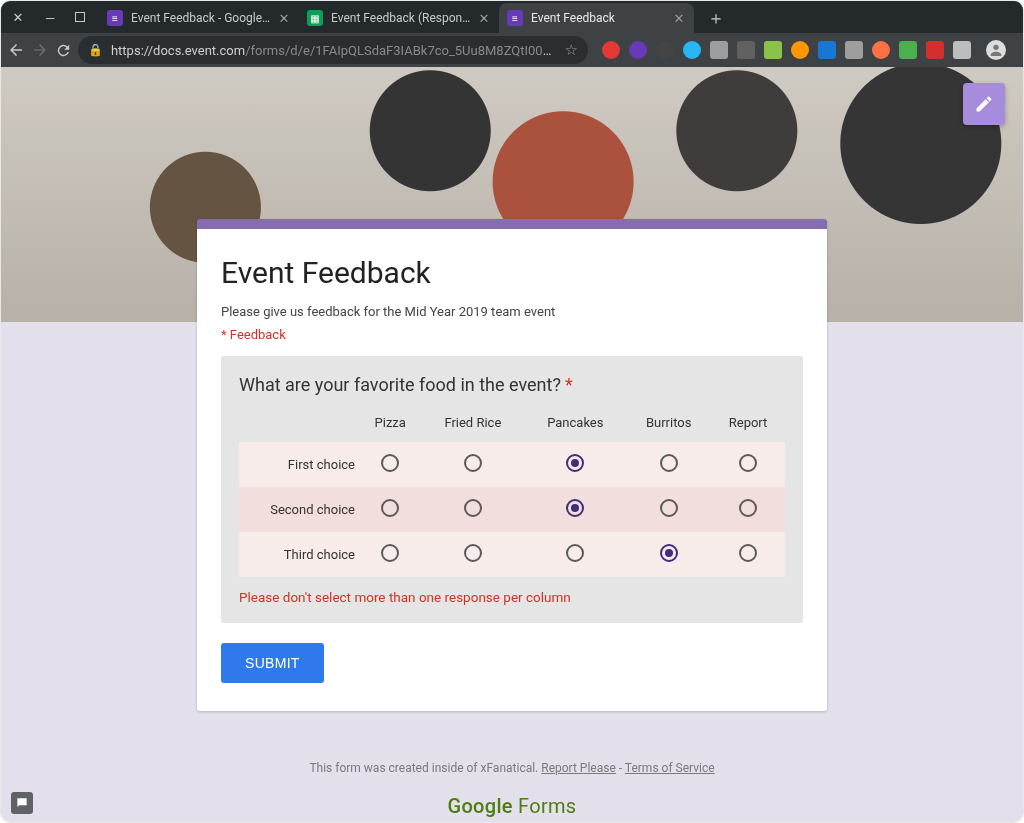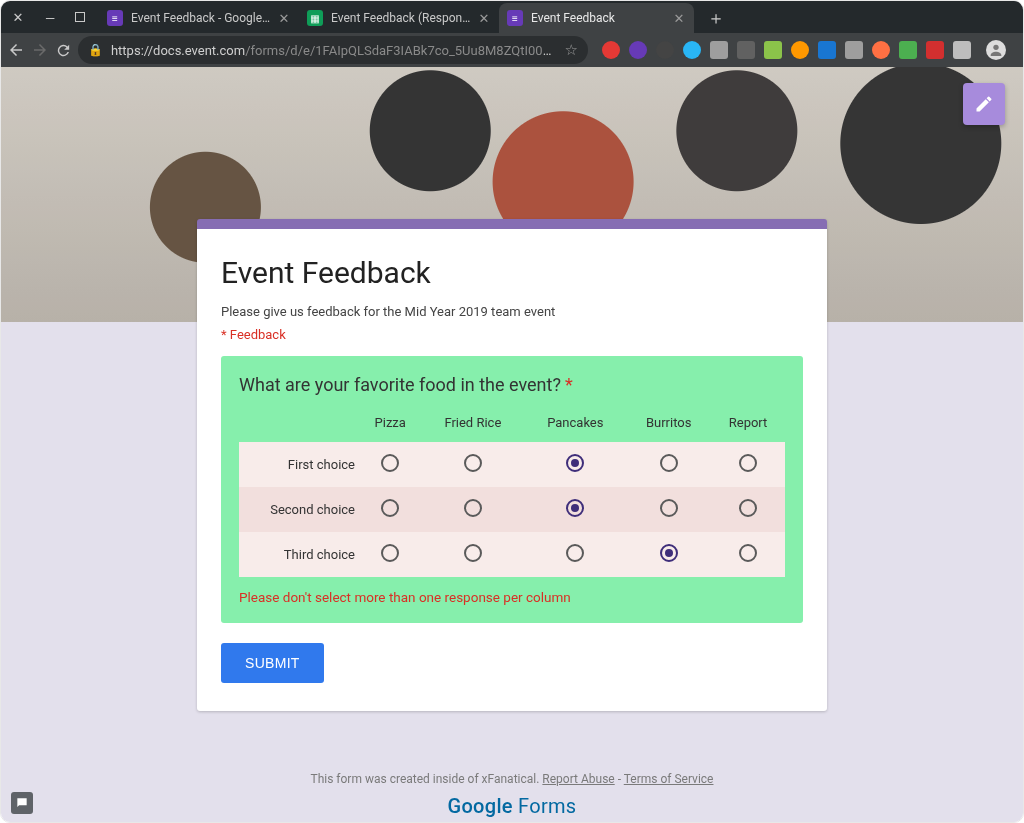--- a/index.html
+++ b/index.html
@@ -46,21 +46,21 @@
       filter:saturate(0.85) contrast(0.9);
   }
   .edit-fab { position:absolute; top:16px; right:18px; width:42px; height:42px; background:#a78bdc; border-radius:4px; display:flex; align-items:center; justify-content:center; color:#fff; box-shadow:0 2px 5px rgba(0,0,0,.25); }
   .edit-fab svg { width:20px; height:20px; fill:#fff; }
 
   .form-card { position:absolute; top:152px; left:50%; transform:translateX(-50%); width:630px; background:#fff; border-top:10px solid #866db3; border-radius:3px; box-shadow:0 1px 3px rgba(0,0,0,.2); padding:24px 24px 28px; }
   .form-title { font-size:30px; font-weight:400; color:#222; margin:2px 0 14px; }
   .form-desc  { font-size:13px; color:#444; margin-bottom:8px; }
   .required-note { font-size:13px; color:#d93025; margin-bottom:14px; }
 
-  .question-block { background:#86efac; border-radius:3px; padding:18px; margin-bottom:20px; }
+  .question-block { background:#e5e5e5; border-radius:3px; padding:18px; margin-bottom:20px; }
   .q-title { font-size:18px; color:#333; margin-bottom:12px; }
   .q-title .ast { color:#d93025; margin-left:4px; }
 
   table.grid { width:100%; border-collapse:collapse; font-size:13px; color:#333; }
   table.grid th { font-weight:400; padding:8px 4px 12px; color:#333; }
   table.grid th.rowhdr { text-align:right; width:120px; }
   table.grid tr.body-row td, table.grid tr.body-row th.rowhdr { background:#f8ecea; }
   table.grid tr.body-row.alt td, table.grid tr.body-row.alt th.rowhdr { background:#f2dfdd; }
   table.grid td, table.grid th.rowhdr { padding:12px 4px; }
   table.grid td { text-align:center; }
@@ -68,21 +68,21 @@
   .radio { width:18px; height:18px; border:2px solid #5a5a5a; border-radius:50%; display:inline-block; position:relative; }
   .radio.sel { border-color:#3f2e7a; }
   .radio.sel::after { content:""; position:absolute; inset:3px; background:#3f2e7a; border-radius:50%; }
 
   .err-msg { color:#d93025; font-size:13.5px; margin-top:12px; }
 
   .submit-btn { background:#3079ed; color:#fff; border:none; font-size:14px; letter-spacing:.3px; padding:12px 24px; border-radius:3px; cursor:pointer; }
 
   .footer-area { position:absolute; bottom:6px; left:0; right:0; text-align:center; font-size:12px; color:#7a7a7a; }
   .footer-area a { color:#7a7a7a; text-decoration:underline; }
-  .brand { margin-top:8px; font-size:20px; color:#0369a1; letter-spacing:.3px; }
+  .brand { margin-top:19px; font-size:20px; color:#4d7c0f; letter-spacing:.3px; }
   .brand .g { font-weight:500; }
 
   .feedback-chip { position:absolute; left:10px; bottom:10px; width:22px; height:22px; background:#5f6368; border-radius:3px; display:flex; align-items:center; justify-content:center; color:#fff; font-size:12px; }
 
   svg { display:block; }
 </style>
 </head>
 <body>
 
 <div class="titlebar">
@@ -218,21 +218,21 @@
       </table>
 
       <div class="err-msg">Please don't select more than one response per column</div>
     </div>
 
     <button class="submit-btn">SUBMIT</button>
   </div>
 
   <div class="footer-area">
     <span>This form was created inside of xFanatical. </span>
-    <a href="#">Report Abuse</a>
+    <a href="#">Report Please</a>
     <span> - </span>
     <a href="#">Terms of Service</a>
     <div class="brand">
       <span class="g">Google</span><span> Forms</span>
     </div>
   </div>
 
   <div class="feedback-chip">
     <svg width="14" height="14" viewBox="0 0 24 24">
         <path fill="#fff" d="M4 4h16v12H7l-3 3V4zm8 3h2v4h-2V7zm0 5h2v2h-2v-2z"></path>

